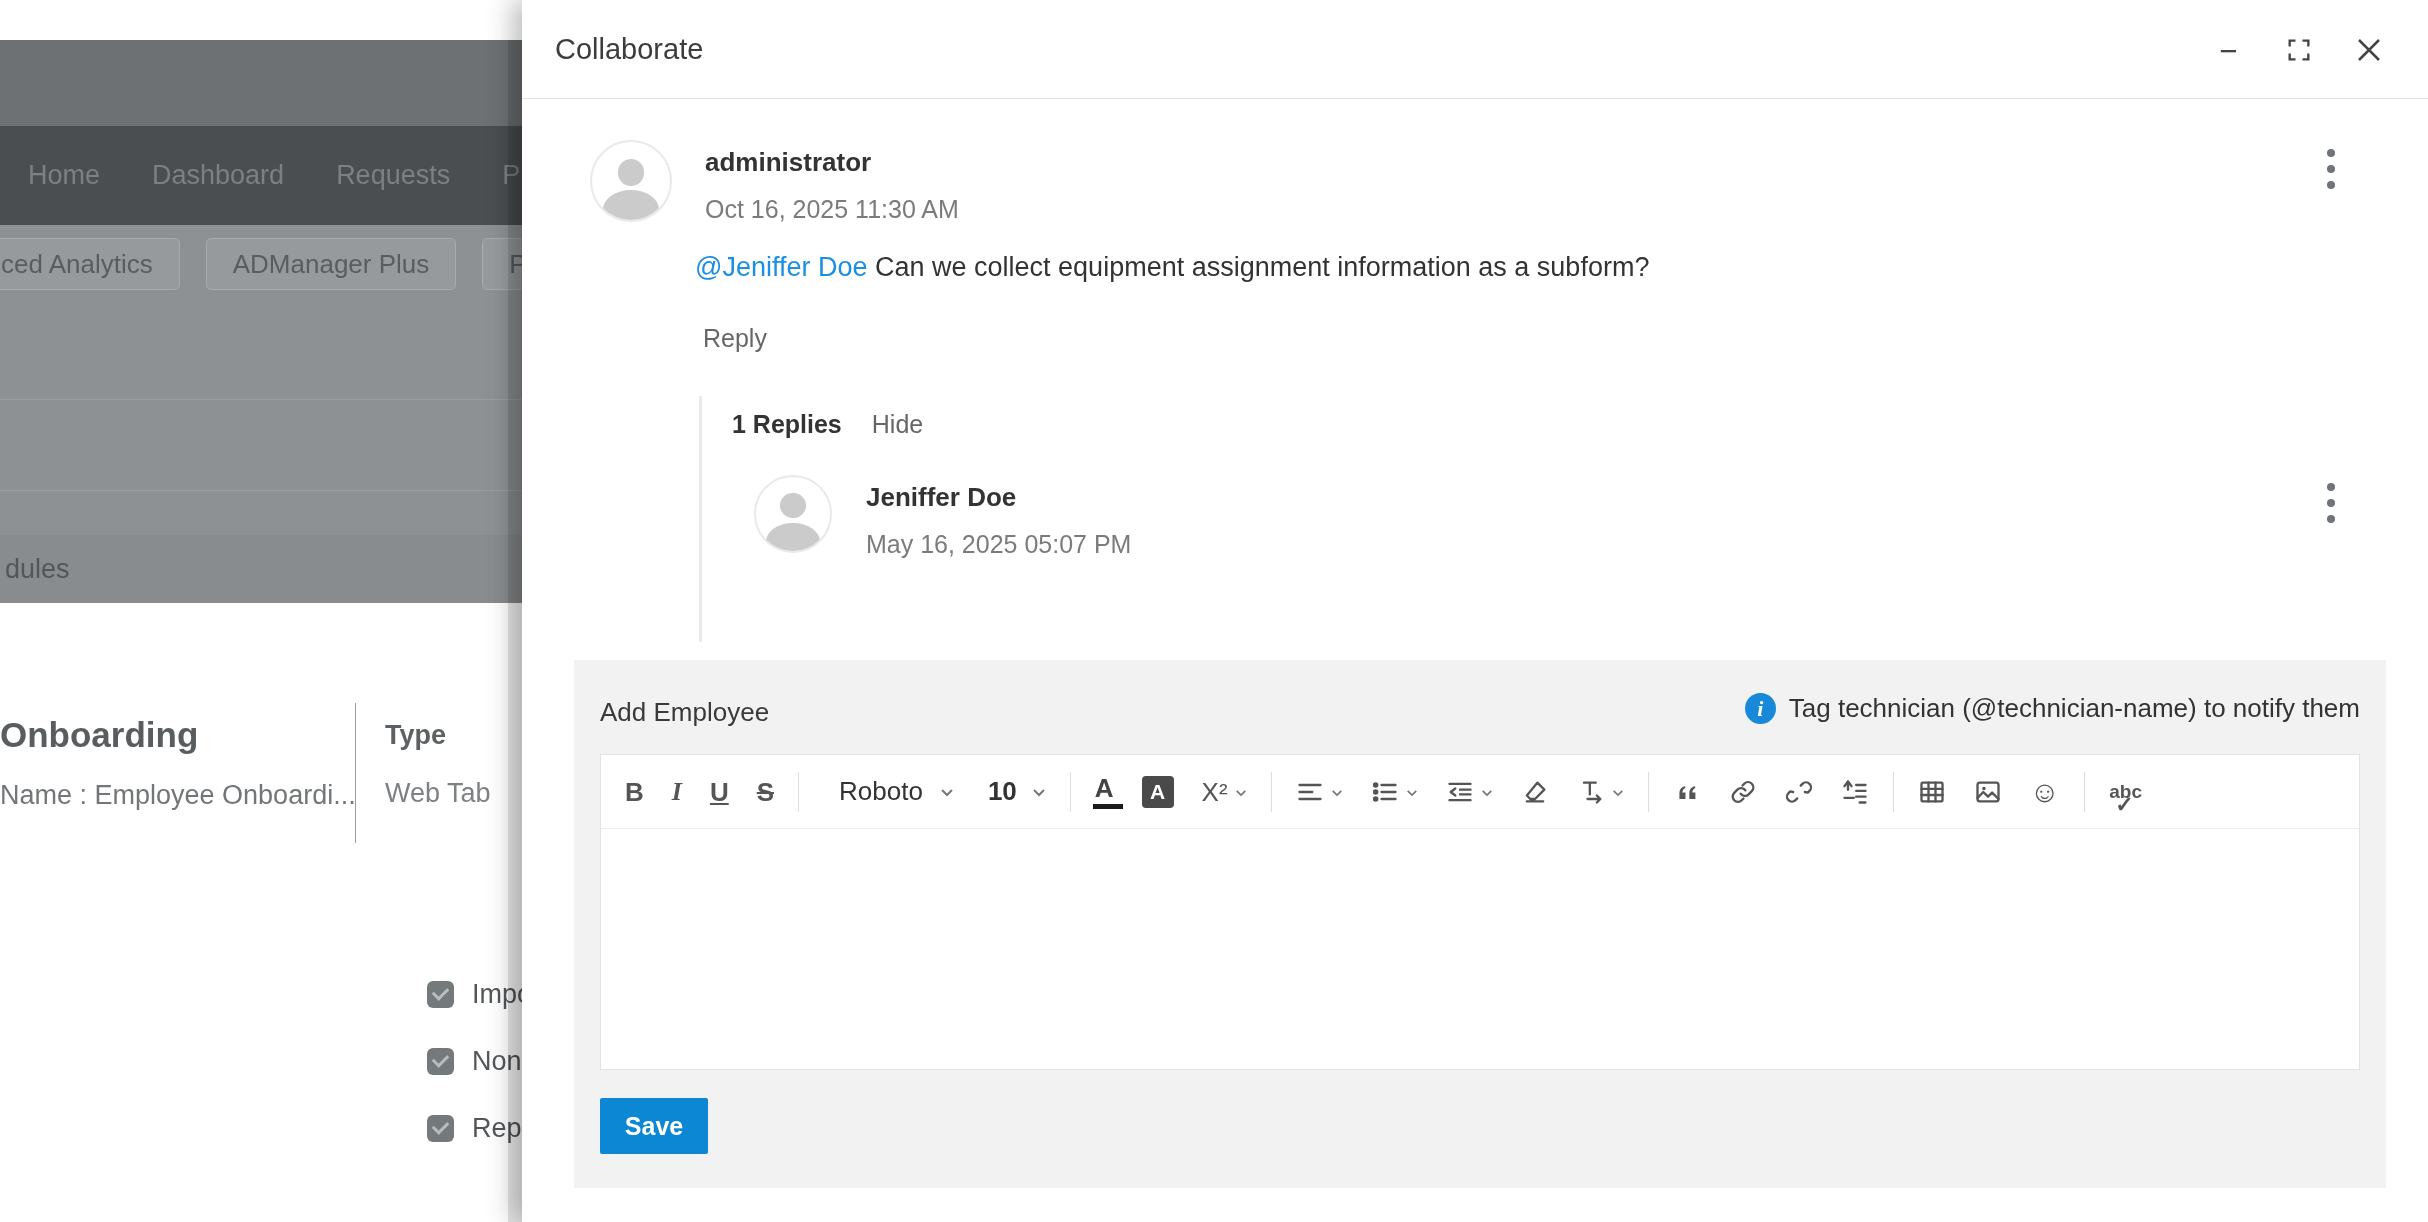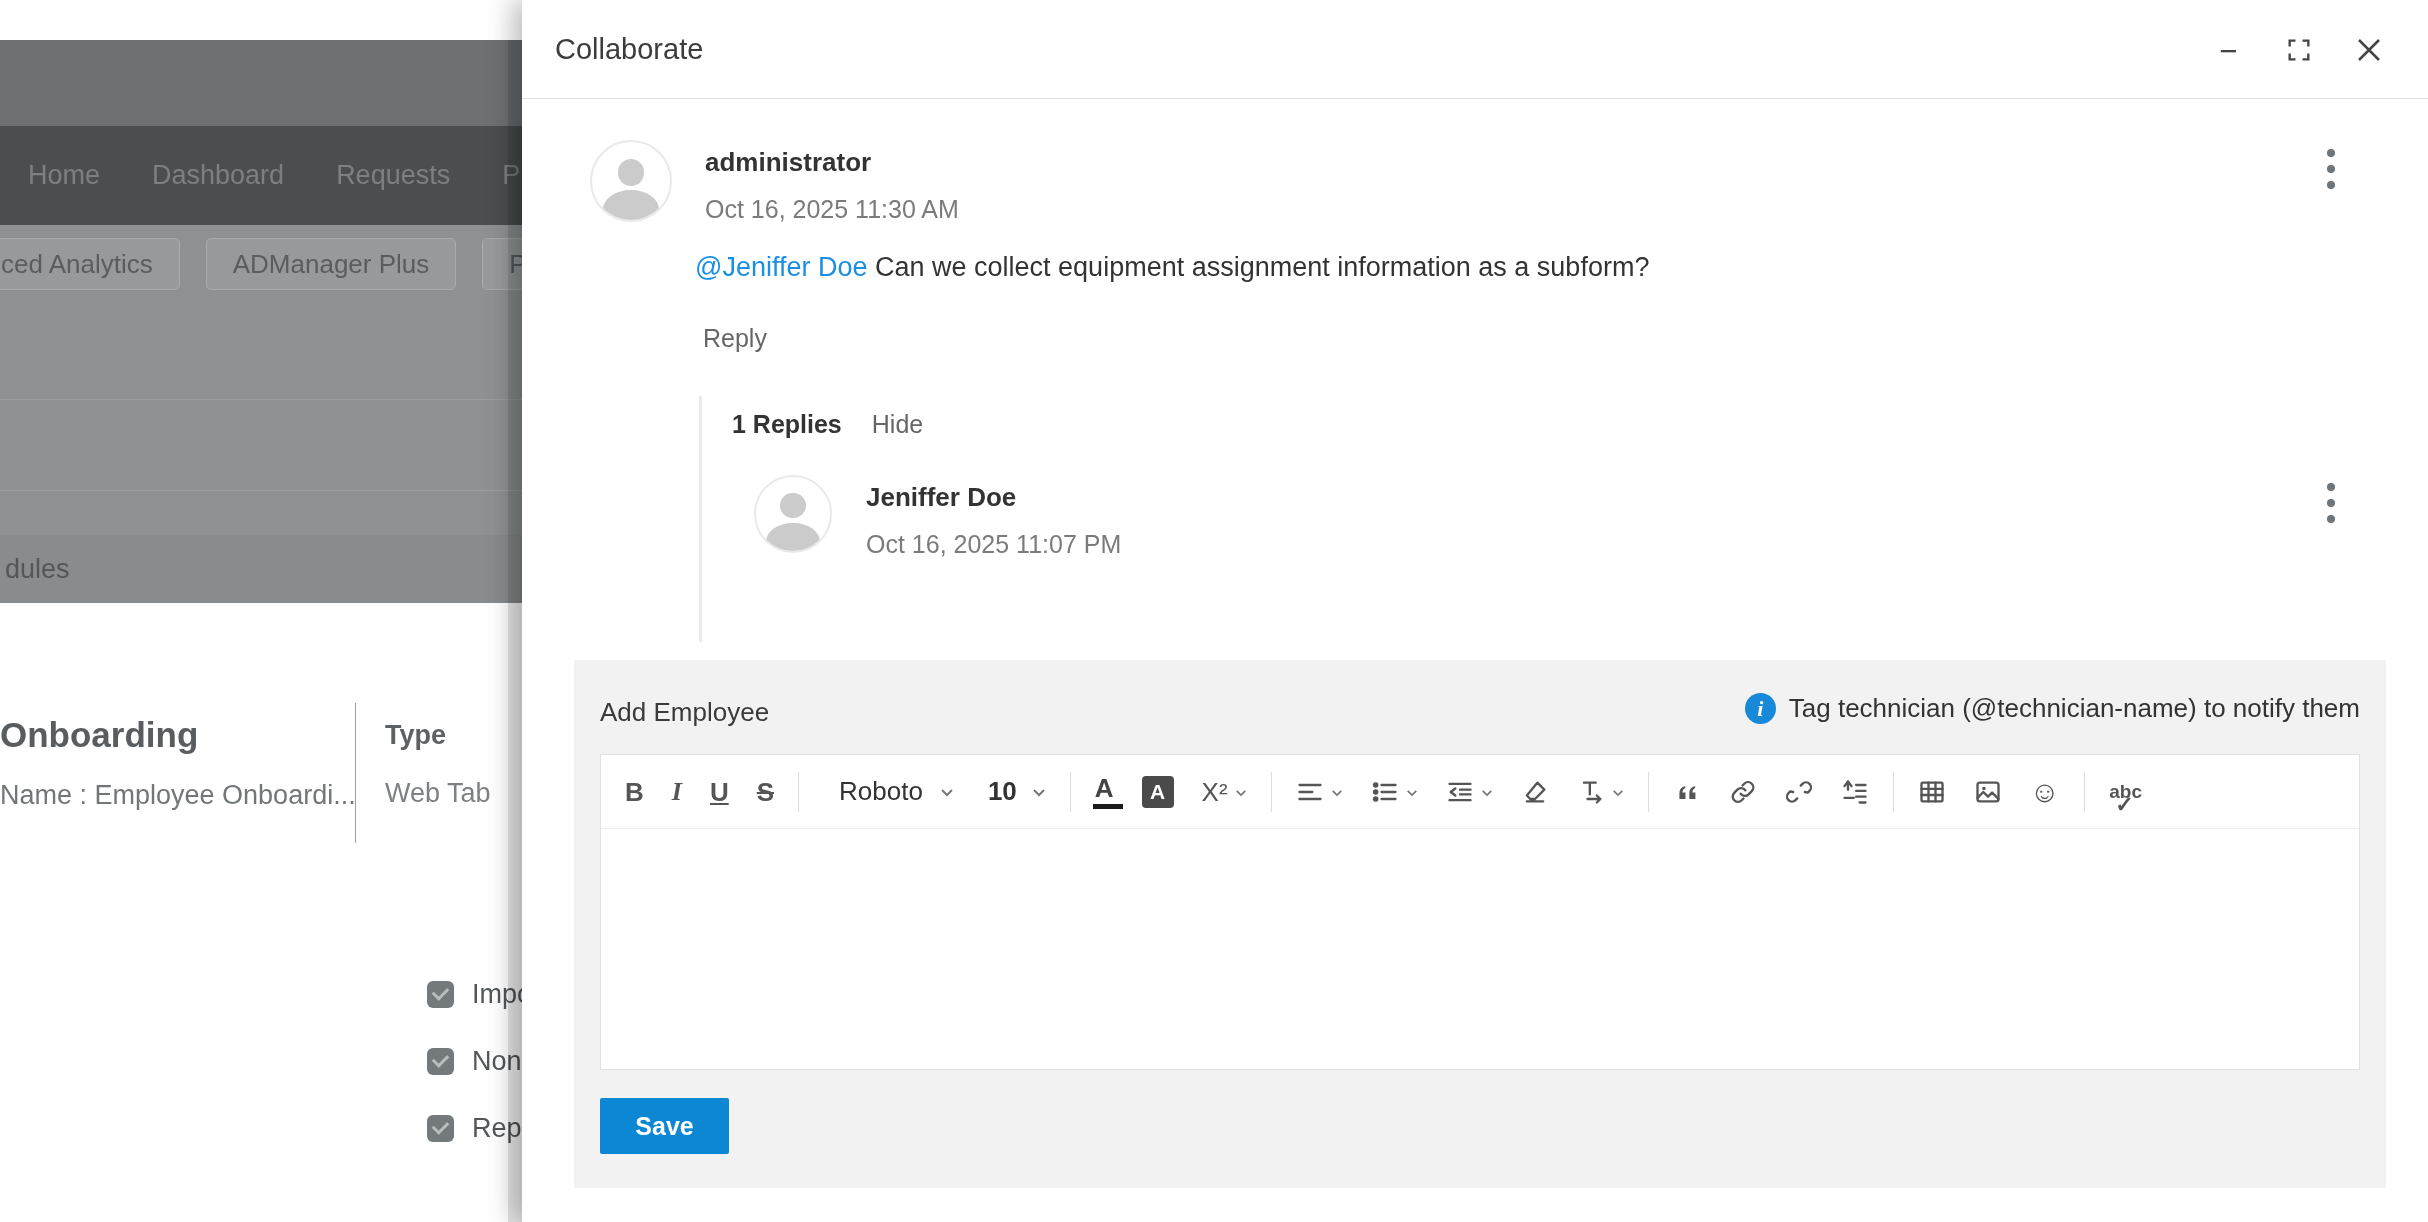--- a/index.html
+++ b/index.html
@@ -86,21 +86,21 @@
   .a-color { position:relative; font-size:26px; font-weight:bold; color:#444; line-height:1; padding-bottom:8px; }
   .a-color::after { content:""; position:absolute; left:-2px; bottom:0; width:30px; height:5px; background:#1b1b1b; }
   .a-bg { width:32px; height:32px; background:#4a4a4a; border-radius:4px; color:#fff; font-size:21px; font-weight:bold;
           display:flex; align-items:center; justify-content:center; }
   .tb-btn svg.ic { stroke:#555; stroke-width:2; fill:none; stroke-linecap:round; stroke-linejoin:round; }
   .abc-wrap { position:relative; font-size:19px; font-weight:bold; color:#555; line-height:1; }
   .abc-check { position:absolute; left:6px; top:12px; font-size:22px; color:#555; }
   .emoji-glyph { font-size:30px; font-weight:normal; color:#555; line-height:1; }
   .edit-area { height:240px; cursor:text; }
 
-  .save-btn { position:absolute; left:26px; top:438px; width:129px; height:56px; background:var(--primary,#0b87d3);
+  .save-btn { position:absolute; left:26px; top:438px; width:108px; height:56px; background:var(--primary,#0b87d3);
               color:#fff; font-size:25px; font-weight:bold; border:none; border-radius:2px; cursor:pointer;
               display:flex; align-items:center; justify-content:center; font-family:"Liberation Sans", sans-serif; }
 </style>
 </head>
 <body>
 
 <div class="stage">
 
   <div class="backdrop">
     <div class="bg-topband"></div>
@@ -184,21 +184,21 @@
     <div class="thread-line"></div>
     <div class="replies-head">
       <span class="replies-count">1 Replies</span>
       <span class="hide-link">Hide</span>
     </div>
     <div class="avatar" style="left:232px; top:475px; width:78px; height:78px;">
       <div class="head"></div>
       <div class="body"></div>
     </div>
     <div class="author" style="left:344px; top:482px;">Jeniffer Doe</div>
-    <div class="stamp" style="left:344px; top:530px;">Oct 16, 2025 11:07 PM</div>
+    <div class="stamp" style="left:344px; top:530px;">May 16, 2025 05:07 PM</div>
     <div class="kebab" style="left:1792px; top:480px;">
         <i></i>
         <i></i>
         <i></i>
       </div>
 
     <div class="panel">
       <div class="panel-label">Add Employee</div>
       <div class="tag-note">
         <span class="info-icon"></span>

